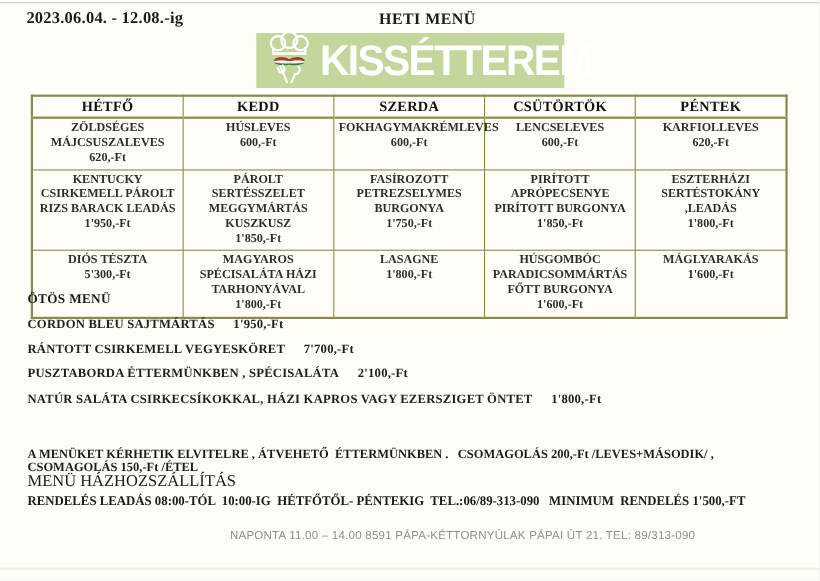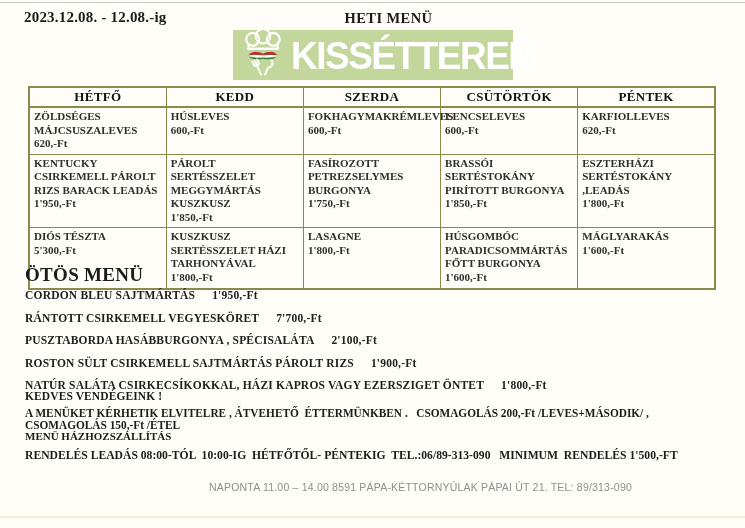--- a/index.html
+++ b/index.html
@@ -38,48 +38,48 @@
     border-collapse:collapse;table-layout:fixed;
     border:2px solid var(--tbl-border);
   }
   table.menu th{
     border:1px solid var(--tbl-border);border-bottom:2px solid var(--tbl-border);
     font-size:13px;font-weight:bold;padding:1px 2px;color:#101010;letter-spacing:.3px;
   }
   table.menu td{
     border:1px solid var(--tbl-border);
     font-size:11px;line-height:13.5px;padding:2px 4px 3px 4px;
-    text-align:left;vertical-align:top;color:var(--cell-ink);font-weight:600;
+    text-align:center;vertical-align:top;color:var(--cell-ink);font-weight:600;
   }
   tr.r1 td{height:40px;} tr.r2 td{height:45px;} tr.r3 td{height:55px;}
   .dish{white-space:normal;} .dish-price{margin-top:0;}
 
-  .otos-heading{position:absolute;top:264px;left:25px;font-size:19px;font-weight:bold;letter-spacing:.3px;}
+  .otos-heading{position:absolute;top:264px;left:25px;font-size:12px;font-weight:bold;letter-spacing:.3px;}
   .otos-items{position:absolute;top:289px;left:25px;}
   .otos-item{height:22.5px;font-size:11.5px;font-weight:600;color:#202020;letter-spacing:.2px;}
   .otos-item .item-price{margin-left:17px;}
 
   .guests-heading{position:absolute;top:390px;left:25px;font-size:11.5px;font-weight:bold;letter-spacing:.1px;}
   .guests-line{position:absolute;top:407px;left:25px;width:712px;font-size:11.5px;font-weight:bold;white-space:pre-wrap;letter-spacing:0;transform:scaleX(.985);transform-origin:left center;}
-  .delivery-heading{position:absolute;top:430px;left:25px;font-size:11px;font-weight:bold;}
+  .delivery-heading{position:absolute;top:430px;left:25px;font-size:15px;font-weight:normal;}
   .delivery-line{position:absolute;top:448px;left:25px;width:712px;font-size:12px;font-weight:bold;white-space:pre-wrap;transform:scaleX(.97);transform-origin:left center;}
 
   .footer-note{
     position:absolute;top:481px;left:0;width:100%;text-align:center;
     font-family:Liberation Sans, sans-serif;
     font-size:10.5px;color:var(--footer-ink);letter-spacing:.2px;padding-left:48px;
   }
 </style>
 </head>
 <body>
 
 <div class="page">
   <div class="topline"></div>
 
-  <div class="date-range">2023.12.08. - 12.08.-ig</div>
+  <div class="date-range">2023.06.04. - 12.08.-ig</div>
   <div class="page-title">HETI MENÜ</div>
 
   <div class="logo">
     <span class="logo-icon">
       <svg width="52" height="48" viewBox="0 0 60 56">
         <g fill="none" stroke="#ffffff" stroke-width="2.4" stroke-linecap="round">
 
           <circle cx="18" cy="12" r="7.5"></circle>
           <circle cx="30" cy="8.5" r="8.5"></circle>
           <circle cx="42" cy="12" r="7.5"></circle>
@@ -148,35 +148,35 @@
           </td>
         <td>
             <div class="dish">PÁROLT SERTÉSSZELET MEGGYMÁRTÁS KUSZKUSZ</div>
             <div class="dish-price">1'850,-Ft</div>
           </td>
         <td>
             <div class="dish">FASÍROZOTT PETREZSELYMES BURGONYA</div>
             <div class="dish-price">1'750,-Ft</div>
           </td>
         <td>
-            <div class="dish">BRASSÓI SERTÉSTOKÁNY PIRÍTOTT BURGONYA</div>
+            <div class="dish">PIRÍTOTT APRÓPECSENYE PIRÍTOTT BURGONYA</div>
             <div class="dish-price">1'850,-Ft</div>
           </td>
         <td>
             <div class="dish">ESZTERHÁZI SERTÉSTOKÁNY ,LEADÁS</div>
             <div class="dish-price">1'800,-Ft</div>
           </td>
       </tr>
       <tr class="r3">
         <td>
             <div class="dish">DIÓS TÉSZTA</div>
             <div class="dish-price">5'300,-Ft</div>
           </td>
         <td>
-            <div class="dish">KUSZKUSZ SERTÉSSZELET HÁZI TARHONYÁVAL</div>
+            <div class="dish">MAGYAROS SPÉCISALÁTA HÁZI TARHONYÁVAL</div>
             <div class="dish-price">1'800,-Ft</div>
           </td>
         <td>
             <div class="dish">LASAGNE</div>
             <div class="dish-price">1'800,-Ft</div>
           </td>
         <td>
             <div class="dish">HÚSGOMBÓC PARADICSOMMÁRTÁS FŐTT BURGONYA</div>
             <div class="dish-price">1'600,-Ft</div>
           </td>
@@ -185,26 +185,24 @@
             <div class="dish-price">1'600,-Ft</div>
           </td>
       </tr>
     </tbody>
   </table>
 
   <div class="otos-heading">ÖTÖS MENÜ</div>
   <div class="otos-items">
     <div class="otos-item"><span>CORDON BLEU SAJTMÁRTÁS</span><span class="item-price">1'950,-Ft</span></div>
     <div class="otos-item"><span>RÁNTOTT CSIRKEMELL VEGYESKÖRET</span><span class="item-price">7'700,-Ft</span></div>
-    <div class="otos-item"><span>PUSZTABORDA HASÁBBURGONYA , SPÉCISALÁTA</span><span class="item-price">2'100,-Ft</span></div>
-    <div class="otos-item"><span>ROSTON SÜLT CSIRKEMELL SAJTMÁRTÁS PÁROLT RIZS</span><span class="item-price">1'900,-Ft</span></div>
+    <div class="otos-item"><span>PUSZTABORDA ÉTTERMÜNKBEN , SPÉCISALÁTA</span><span class="item-price">2'100,-Ft</span></div>
     <div class="otos-item"><span>NATÚR SALÁTA CSIRKECSÍKOKKAL, HÁZI KAPROS VAGY EZERSZIGET ÖNTET</span><span class="item-price">1'800,-Ft</span></div>
   </div>
 
-  <div class="guests-heading">KEDVES VENDÉGEINK !</div>
   <div class="guests-line">A MENÜKET KÉRHETIK ELVITELRE , ÁTVEHETŐ  ÉTTERMÜNKBEN .   CSOMAGOLÁS 200,-Ft /LEVES+MÁSODIK/ ,  CSOMAGOLÁS 150,-Ft /ÉTEL</div>
 
   <div class="delivery-heading">MENÜ HÁZHOZSZÁLLÍTÁS</div>
   <div class="delivery-line">RENDELÉS LEADÁS 08:00-TÓL  10:00-IG  HÉTFŐTŐL- PÉNTEKIG  TEL.:06/89-313-090   MINIMUM  RENDELÉS 1'500,-FT</div>
 
   <div class="footer-note">NAPONTA 11.00 – 14.00 8591 PÁPA-KÉTTORNYÚLAK PÁPAI ÚT 21. TEL: 89/313-090</div>
   <div class="bottomline"></div>
 </div>
 
 </body></html>

